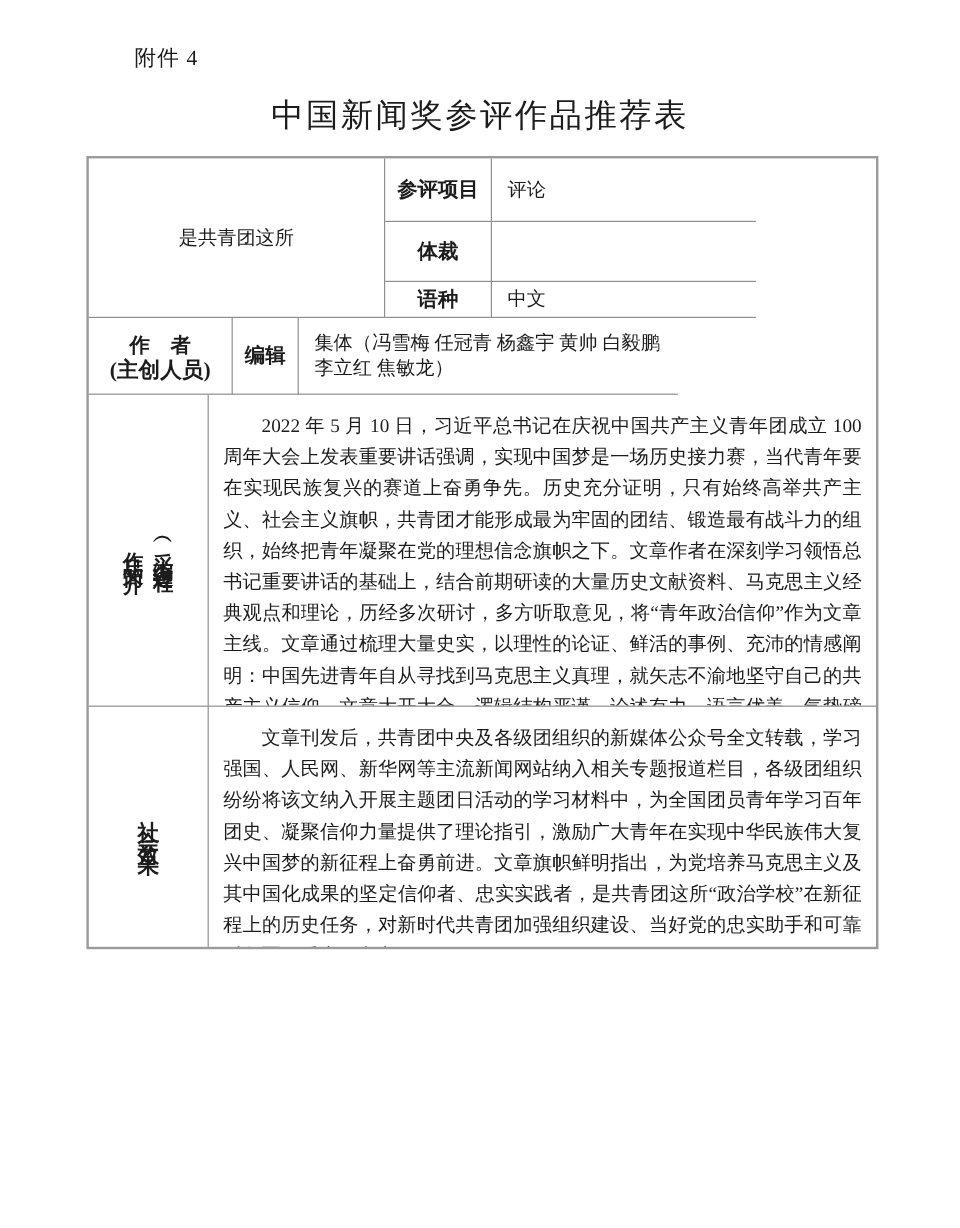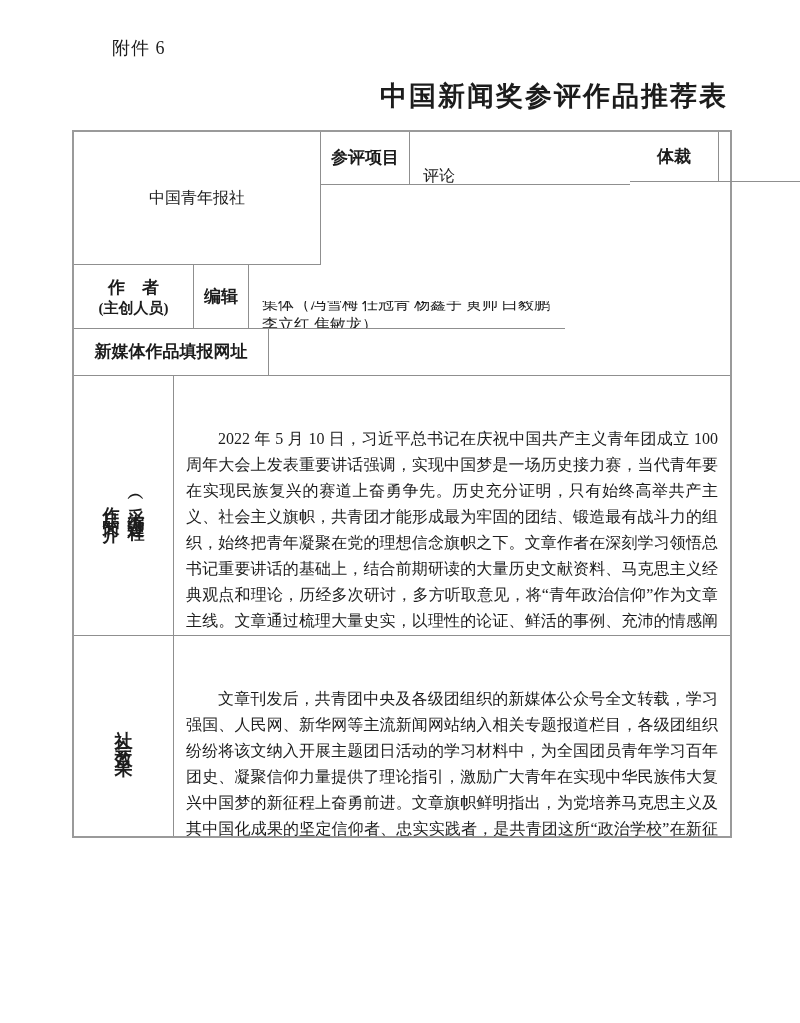--- a/index.html
+++ b/index.html
@@ -4,38 +4,38 @@
 <style>
   html,body{margin:0;padding:0;background:#ffffff;}
   body{
     width:800px;height:1023px;
     font-family:"Liberation Serif","DejaVu Serif",serif;
     color:#1c1c1c;
     -webkit-font-smoothing:antialiased;
   }
   .sheet{width:656px;margin-left:72px;}
   .att{margin:36px 0 0 40px;font-size:18px;letter-spacing:1px;}
-  .title{margin-top:18px;text-align:right;font-size:27px;font-weight:700;letter-spacing:2px;}
+  .title{margin-top:18px;text-align:center;font-size:27px;font-weight:400;letter-spacing:2px;}
   .tbl{margin-top:16px;border:2px solid #9a9a9a;width:656px;box-sizing:content-box;}
   .trow{display:flex;width:656px;}
   .c{
     box-sizing:border-box;
     border-right:1px solid #8f8f8f;
     border-bottom:1px solid #8f8f8f;
     display:flex;align-items:center;justify-content:center;
     text-align:center;
     overflow:hidden;
   }
-  .no-r{border-right:none;margin-top:36px;}
+  .no-r{border-right:none;}
   .no-b{border-bottom:none;}
   .lab{font-weight:700;font-size:17px;line-height:22px;flex-direction:column;}
-  .lab .sub{font-size:15px;font-weight:700;line-height:18px;letter-spacing:0;}
+  .lab .sub{font-size:18px;font-weight:700;line-height:18px;letter-spacing:0;}
   .val{font-size:16px;}
   .left{justify-content:flex-start;text-align:left;padding:4px 10px 4px 13px;}
-  .stack{display:flex;flex-direction:row;}
+  .stack{display:flex;flex-direction:column;}
   .srow{display:flex;}
   .para{
     align-items:flex-start;justify-content:flex-start;
     text-align:justify;
     padding:14px 12px 8px 12px;
     font-size:16px;line-height:26px;
   }
   .para p{margin:0;text-indent:2em;}
   .vcell{flex-direction:row;gap:2px;}
   .vtext{
@@ -45,28 +45,28 @@
     letter-spacing:0.35em;
     display:block;
   }
   .vtext.wide{letter-spacing:0.55em;font-size:18px;}
 </style>
 </head>
 <body>
 
 <div class="sheet">
 
-  <div class="att">附件 6</div>
+  <div class="att">附件 4</div>
 
   <div class="title">中国新闻奖参评作品推荐表</div>
 
   <div class="tbl">
 
     <div class="trow" style="height:133px">
-      <div class="c val" style="width:247px">中国青年报社</div>
+      <div class="c val" style="width:247px">是共青团这所</div>
       <div class="stack" style="width:309px">
         <div class="srow" style="height:53px">
           <div class="c lab" style="width:89px">参评项目</div>
           <div class="c val left no-r" style="width:220px">评论</div>
         </div>
         <div class="srow" style="height:50px">
           <div class="c lab" style="width:89px">体裁</div>
           <div class="c val left no-r" style="width:220px"></div>
         </div>
         <div class="srow" style="height:30px">
@@ -80,24 +80,20 @@
       <div class="c lab" style="width:120px">
         <span>作　者</span>
         <span class="sub">(主创人员)</span>
       </div>
       <div class="c lab" style="width:55px">编辑</div>
       <div class="c val left no-r" style="width:316px">集体（冯雪梅 任冠青 杨鑫宇 黄帅 白毅鹏 李立红 焦敏龙）</div>
     </div>
 
 
 
-    <div class="trow" style="height:47px">
-      <div class="c lab" style="width:195px">新媒体作品填报网址</div>
-      <div class="c val left no-r" style="width:461px"></div>
-    </div>
 
     <div class="trow" style="height:260px">
       <div class="c vcell" style="width:100px">
         <span class="vtext">作品简介</span>
         <span class="vtext">（采编过程）</span>
       </div>
       <div class="c para no-r" style="width:556px">
         <p>2022 年 5 月 10 日，习近平总书记在庆祝中国共产主义青年团成立 100 周年大会上发表重要讲话强调，实现中国梦是一场历史接力赛，当代青年要在实现民族复兴的赛道上奋勇争先。历史充分证明，只有始终高举共产主义、社会主义旗帜，共青团才能形成最为牢固的团结、锻造最有战斗力的组织，始终把青年凝聚在党的理想信念旗帜之下。文章作者在深刻学习领悟总书记重要讲话的基础上，结合前期研读的大量历史文献资料、马克思主义经典观点和理论，历经多次研讨，多方听取意见，将“青年政治信仰”作为文章主线。文章通过梳理大量史实，以理性的论证、鲜活的事例、充沛的情感阐明：中国先进青年自从寻找到马克思主义真理，就矢志不渝地坚守自己的共产主义信仰。文章大开大合，逻辑结构严谨，论述有力，语言优美，气势磅礴，激励新时代中国青年朝着共产主义的远大目标，在青春赛道上奋力奔跑。</p>
       </div>
     </div>

